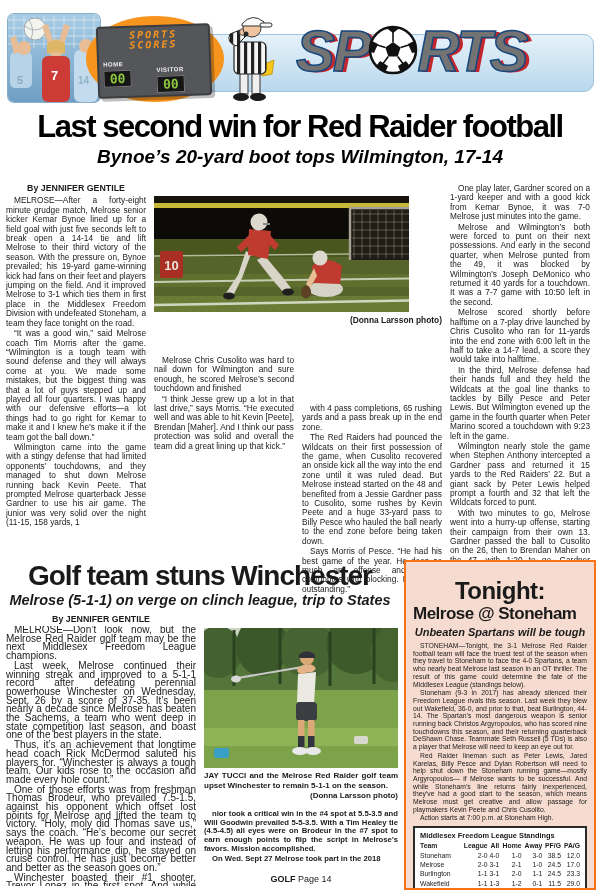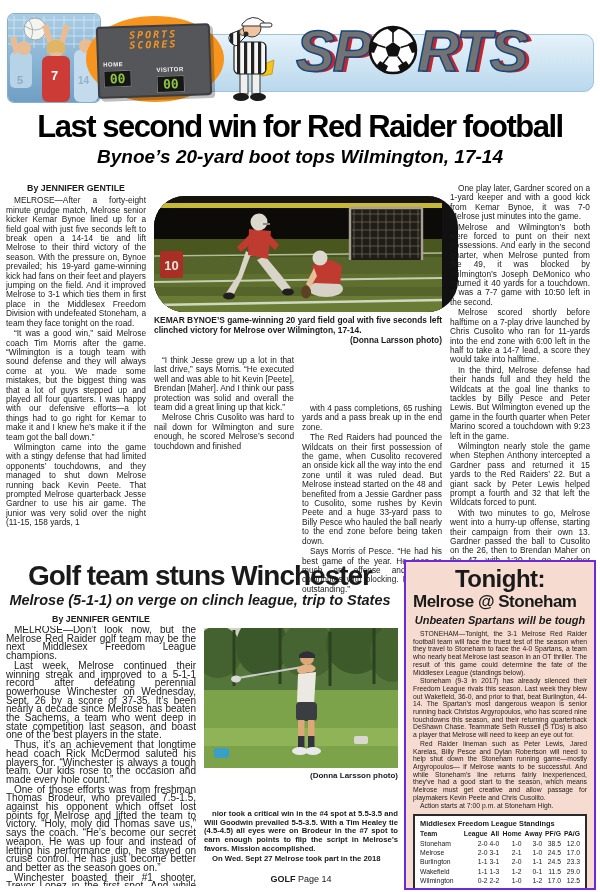--- a/index.html
+++ b/index.html
@@ -41,41 +41,41 @@
   
   .col{text-align:justify;overflow:hidden;}
   .fb{font-size:8.3px;line-height:9.4px;}
   .col p{margin:0 0 1px 0;text-indent:8px;}
   .byline{text-align:center;font-weight:bold;font-size:8.8px;margin-bottom:3px;text-indent:0;}
   .c1{left:6px;top:184px;width:140px;height:376px;}
   .c2{left:154px;top:356px;width:140px;height:204px;}
   .c3{left:302px;top:356px;width:140px;height:204px;margin-top:48px;}
   .c4{left:450px;top:184px;width:140px;height:376px;}
 
-  .fb-photo{left:154px;top:196px;width:304px;height:116px;overflow:hidden;background:#111;border-radius:31px;}
+  .fb-photo{left:154px;top:196px;width:255px;height:116px;overflow:hidden;background:#111;}
   .caption{font-weight:bold;font-size:8.4px;line-height:9.8px;text-align:justify;}
   .fb-caption{left:154px;top:316px;width:288px;}
   .credit{display:block;text-align:right;}
 
   
   .golf-headline{left:0;top:560px;width:400px;text-align:center;font-weight:bold;
     font-size:28px;letter-spacing:-1px;line-height:31px;}
   .golf-subheadline{left:0;top:592px;width:400px;text-align:center;font-weight:bold;
     font-style:italic;font-size:14.5px;}
   .golf-byline{left:6px;top:614px;width:190px;text-align:center;font-weight:bold;font-size:8.8px;}
   .g1{left:6px;top:626px;width:190px;height:260px;font-size:10px;line-height:8.7px;}
   .g2{left:204px;top:810px;width:194px;height:58px;font-size:7.7px;line-height:8.7px;font-weight:bold;}
   .golf-photo{left:204px;top:628px;width:194px;height:140px;overflow:hidden;background:#6d9440;}
   .golf-caption{left:204px;top:771px;width:194px;font-size:8px;}
   .golf-footer{left:204px;top:874px;width:194px;text-align:center;font-size:9px;}
   .golf-footer b{font-weight:bold;}
 
   
   .tonight{left:404px;top:560px;width:192px;height:330px;box-sizing:border-box;
-    background:#f6dcd0;border:2px solid #6d28d9;padding:4px 7px;overflow:hidden;}
+    background:#f6dcd0;border:2px solid #f97316;padding:16px 7px;overflow:hidden;}
   .tonight-title1{text-align:center;font-weight:bold;font-size:24px;line-height:26px;letter-spacing:-.5px;}
   .tonight-title2{text-align:left;font-weight:bold;font-size:17px;line-height:20px;letter-spacing:-.5px;}
   .tonight-sub{text-align:center;font-weight:bold;font-style:italic;font-size:11px;line-height:14px;margin:1px 0 3px;}
   .tonight p{font-size:6.8px;line-height:7.7px;text-align:justify;text-indent:7px;margin:0 0 1px;}
 
   .standings{background:#fff;border:2px solid #2a2a2a;padding:3px 5px;margin-top:4px;}
   .standings-title{font-weight:bold;font-size:7.4px;margin-bottom:1px;}
   table.standings-table{width:100%;border-collapse:collapse;font-size:6.8px;line-height:9.4px;}
   table.standings-table th{font-weight:bold;text-align:right;padding:0;}
   table.standings-table th:first-child{text-align:left;}
@@ -251,27 +251,26 @@
         <ellipse cx="172" cy="93" rx="17" ry="8" fill="#d6d2c6"></ellipse>
         <path d="M158,70 Q173,58 188,70 L186,88 L160,87 Z" fill="#bf3a2f"></path>
         <circle cx="166" cy="62" r="7.5" fill="#ddd8ce"></circle>
         <path d="M160,72 L152,88 L156,92 L163,80 Z" fill="#e8bd95"></path>
         <ellipse cx="152" cy="96" rx="5" ry="6.5" fill="#5e4124"></ellipse>
       </g>
     </svg>
   </div>
 
   <div class="abs caption fb-caption">
-    <span>KEMAR BYNOE’S game-winning 20 yard field goal with five seconds left clinched victory for Melrose over Wilmington, 17-14.</span>
     <span class="credit">(Donna Larsson photo)</span>
   </div>
 
   <div class="abs col fb c2">
+    <p>Melrose Chris Cusolito was hard to nail down for Wilmington and sure enough, he scored Melrose’s second touchdown and finished</p>
     <p>“I think Jesse grew up a lot in that last drive,” says Morris. “He executed well and was able to hit Kevin [Peete], Brendan [Maher]. And I think our pass protection was solid and overall the team did a great lining up that kick.”</p>
-    <p>Melrose Chris Cusolito was hard to nail down for Wilmington and sure enough, he scored Melrose’s second touchdown and finished</p>
   </div>
 
   <div class="abs col fb c3">
     <p>with 4 pass completions, 65 rushing yards and a pass break up in the end zone.</p>
     <p>The Red Raiders had pounced the Wildcats on their first possession of the game, when Cusolito recovered an onside kick all the way into the end zone until it was ruled dead. But Melrose instead started on the 48 and benefited from a Jessie Gardner pass to Cusolito, some rushes by Kevin Peete and a huge 33-yard pass to Billy Pesce who hauled the ball nearly to the end zone before being taken down.</p>
     <p>Says Morris of Pesce. “He had his best game of the year. He does so much on offense and always contributes with blocking. He’s been outstanding.”</p>
   </div>
 
   <div class="abs col fb c4">
     <p>One play later, Gardner scored on a 1-yard keeper and with a good kick from Kemar Bynoe, it was 7-0 Melrose just minutes into the game.</p>
@@ -326,20 +325,21 @@
         <rect x="104" y="108" width="6.5" height="12" fill="#31343c"></rect>
         <ellipse cx="96" cy="123" rx="8" ry="4" fill="#e9e9e9"></ellipse>
         <ellipse cx="109" cy="123" rx="8" ry="4" fill="#e9e9e9"></ellipse>
       </g>
       <rect x="10" y="120" width="15" height="10" rx="2" fill="#3a9fc4"></rect>
       <rect x="150" y="108" width="14" height="8" rx="2" fill="#d8d8cf"></rect>
     </svg>
   </div>
 
   <div class="abs caption golf-caption">
+    <span>JAY TUCCI and the Melrose Red Raider golf team upset Winchester to remain 5-1-1 on the season.</span>
     <span class="credit">(Donna Larsson photo)</span>
   </div>
 
   <div class="abs col g2">
     <p>nior took a critical win in the #4 spot at 5.5-3.5 and Will Goodwin prevailed 5-5-3.5. With a Tim Healey tie (4.5-4.5) all eyes were on Brodeur in the #7 spot to earn enough points to flip the script in Melrose’s favors. Mission accomplished.</p>
     <p>On Wed. Sept 27 Melrose took part in the 2018</p>
   </div>
 
   <div class="abs golf-footer"><b>GOLF</b><span> Page 14</span></div>
 

